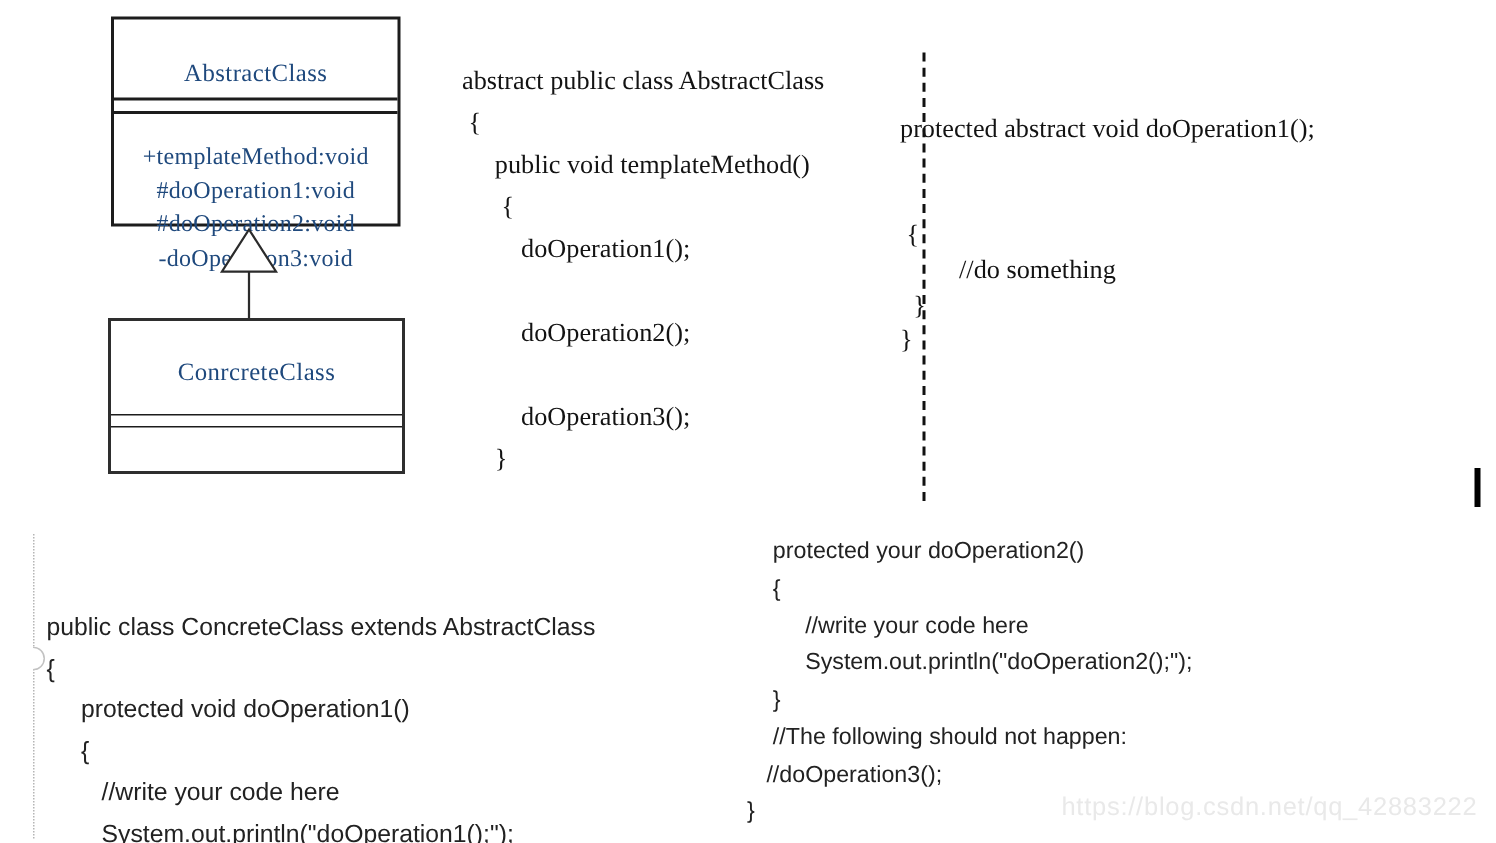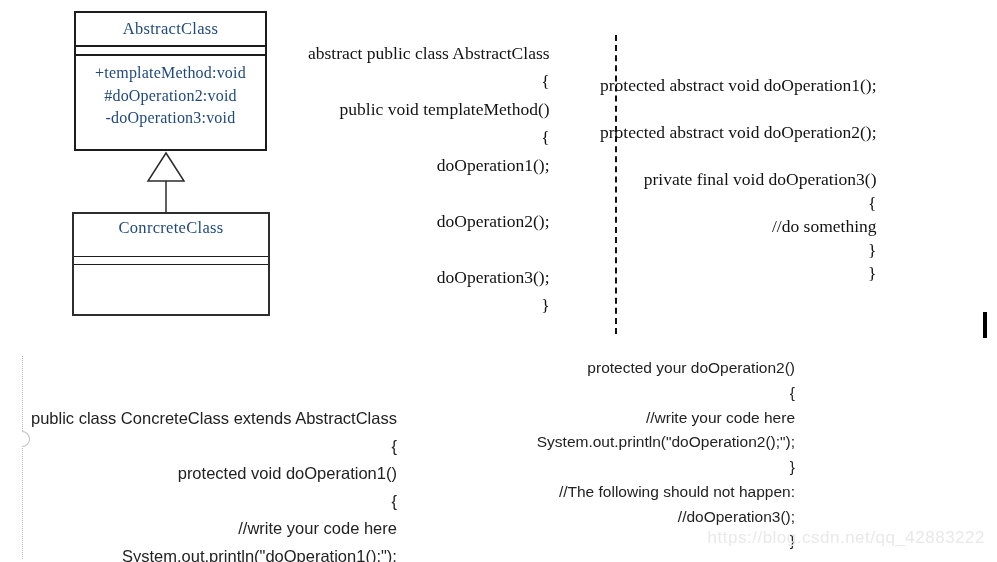--- a/index.html
+++ b/index.html
@@ -22,38 +22,39 @@
   .box-concrete { left: 72px; top: 212px; width: 198px; height: 104px; border-color: #2e2e2e; }
   .uml-title {
     text-align: center;
     color: #1F497D;
     font-size: 16.5px;
     line-height: 32px;
     height: 34px;
     border-bottom: 2px solid #1c1c1c;
     box-sizing: border-box;
     letter-spacing: 0.3px;
+    margin-top: 20px;
   }
   .box-concrete .uml-title { height: 43px; line-height: 27px; border-bottom-width: 1.5px; }
   .uml-attrs {
     height: 9px;
     border-bottom: 2px solid #1c1c1c;
     box-sizing: border-box;
   }
   .box-concrete .uml-attrs { height: 8px; border-bottom-width: 1.5px; }
   .uml-methods {
     color: #1F497D;
     font-size: 16px;
     letter-spacing: 0.2px;
-    padding-top: 6px;
+    padding-top: 18px;
   }
   .uml-methods .line { text-align: center; line-height: 22.5px; white-space: pre; }
   .uml-arrow { position: absolute; left: 140px; top: 151px; }
   
-  .code { position: absolute; text-align: right; }
+  .code { position: absolute; }
   .code .line { white-space: pre; }
   .serif-code { font-size: 17.5px; color: #131313; font-family: "Liberation Serif", serif; }
   .code-mid   { left: 308px; top: 39px;  line-height: 28px; }
   .code-right { left: 600px; top: 74px;  line-height: 23.5px; }
   .sans-code { font-family: "Liberation Sans", sans-serif; color: #222222; }
   .code-bl { left: 31px;  top: 359px; font-size: 16.5px; line-height: 27.5px; margin-top: 46px; }
   .code-br { left: 498px; top: 356px; font-size: 15.5px; line-height: 24.75px; }
   
   .divider {
     position: absolute;
@@ -97,20 +98,21 @@
 </head>
 <body>
 
 <div class="screen">
 
   <div class="uml-box box-abstract">
     <div class="uml-title">AbstractClass</div>
     <div class="uml-attrs"></div>
     <div class="uml-methods">
         <div class="line">+templateMethod:void</div>
+        <div class="line">#doOperation1:void</div>
         <div class="line">#doOperation2:void</div>
         <div class="line">-doOperation3:void</div>
       </div>
   </div>
 
   <svg class="uml-arrow" width="60" height="63">
     <polygon points="26,2 8,30 44,30" fill="#ffffff" stroke="#2b2b2b" stroke-width="1.5"></polygon>
     <line x1="26" y1="30" x2="26" y2="62" stroke="#2b2b2b" stroke-width="1.5"></line>
   </svg>
 
@@ -131,23 +133,21 @@
       <div class="line">&nbsp;</div>
       <div class="line">         doOperation3();</div>
       <div class="line">     }</div>
     </div>
 
   <div class="divider"></div>
 
   <div class="code serif-code code-right">
       <div class="line">protected abstract void doOperation1();</div>
       <div class="line">&nbsp;</div>
-      <div class="line">protected abstract void doOperation2();</div>
       <div class="line">&nbsp;</div>
-      <div class="line">private final void doOperation3()</div>
       <div class="line"> {</div>
       <div class="line">         //do something</div>
       <div class="line">  }</div>
       <div class="line">}</div>
     </div>
 
   <div class="caret"></div>
 
   <div class="textbox-edge"></div>
   <div class="textbox-handle"></div>

